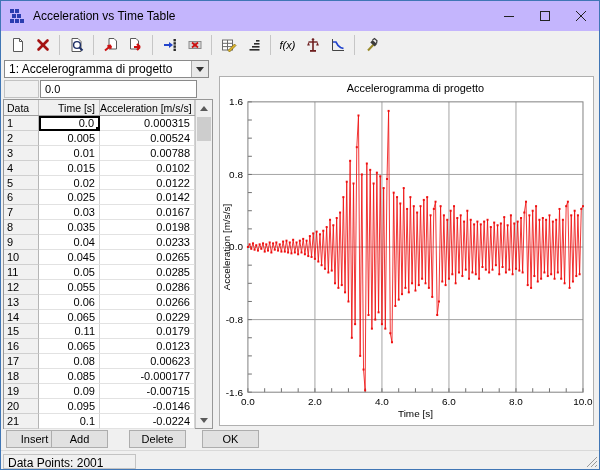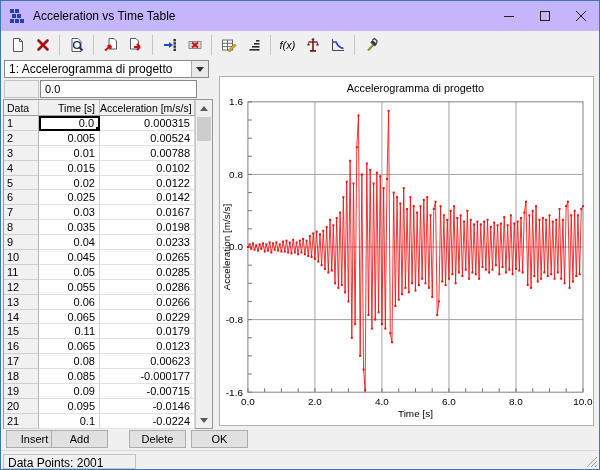--- a/index.html
+++ b/index.html
@@ -623,21 +623,21 @@
           <rect x="362.3" y="131.7" width="2" height="2" fill="#ee1111"></rect>
           <rect x="364.0" y="128.9" width="2" height="2" fill="#ee1111"></rect>
         </g>
       </svg>
   </div>
 
   <div id="button-row">
       <div class="btn" style="left: 5px;">Insert</div>
       <div class="btn" style="left: 50px;">Add</div>
       <div class="btn" style="left: 128px;">Delete</div>
-      <div class="btn" style="left: 190px;">OK</div>
+      <div class="btn" style="left: 201px;">OK</div>
       <div class="btn" style="left: 260px; margin-top: 36px;">Cancel</div>
     </div>
 
   <div class="statusbar">
     <div class="status-cell">Data Points: 2001</div>
     <svg class="grip" width="13" height="13">
       <line x1="12" y1="2" x2="2" y2="12" stroke="#9a9a9a"></line>
       <line x1="12" y1="6" x2="6" y2="12" stroke="#9a9a9a"></line>
       <line x1="12" y1="10" x2="10" y2="12" stroke="#9a9a9a"></line>
     </svg>

